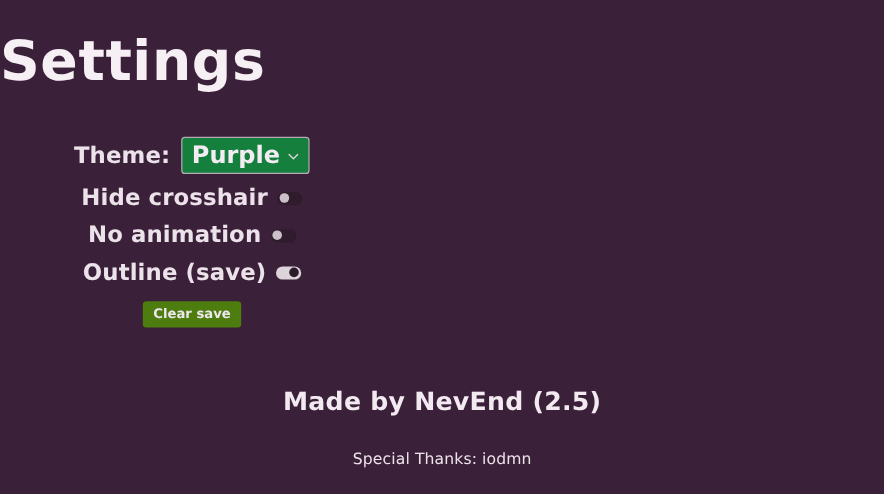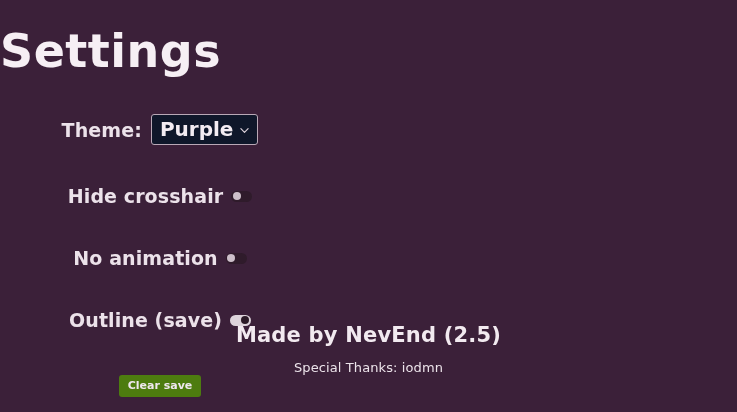--- a/index.html
+++ b/index.html
@@ -35,21 +35,20 @@
     font-family: "DejaVu Sans", sans-serif;
   }
 
   
   .settings {
     margin-top: 40px;
     display: flex;
     flex-direction: column;
     align-items: center;
     width: 320px;
-    gap: 31px;
   }
 
   .row {
     display: flex;
     align-items: center;
     justify-content: center;
     width: 100%;
   }
 
   .row-label {
@@ -66,21 +65,21 @@
   }
 
   .theme-row .row-label {
     margin-right: 9px;
   }
 
   .select-wrap {
     position: relative;
     display: inline-flex;
     align-items: center;
-    background: #0f172a;
+    background: #15803d;
     border: 1px solid #b9a8b6;
     border-radius: 3px;
     padding: 3px 8px 4px 8px;
     box-sizing: border-box;
     height: 31px;
   }
 
   .select-value {
     color: #f3ecf2;
     font-size: 20px;
@@ -159,20 +158,21 @@
 
   
   .footer {
     position: absolute;
     left: 0;
     right: 0;
     top: 324px;
     display: flex;
     flex-direction: column;
     align-items: center;
+    gap: 16px;
   }
 
   .footer-main {
     color: #f2eaf0;
     font-size: 21px;
     font-weight: 800;
     letter-spacing: 0.2px;
     line-height: 1.1;
   }
 

